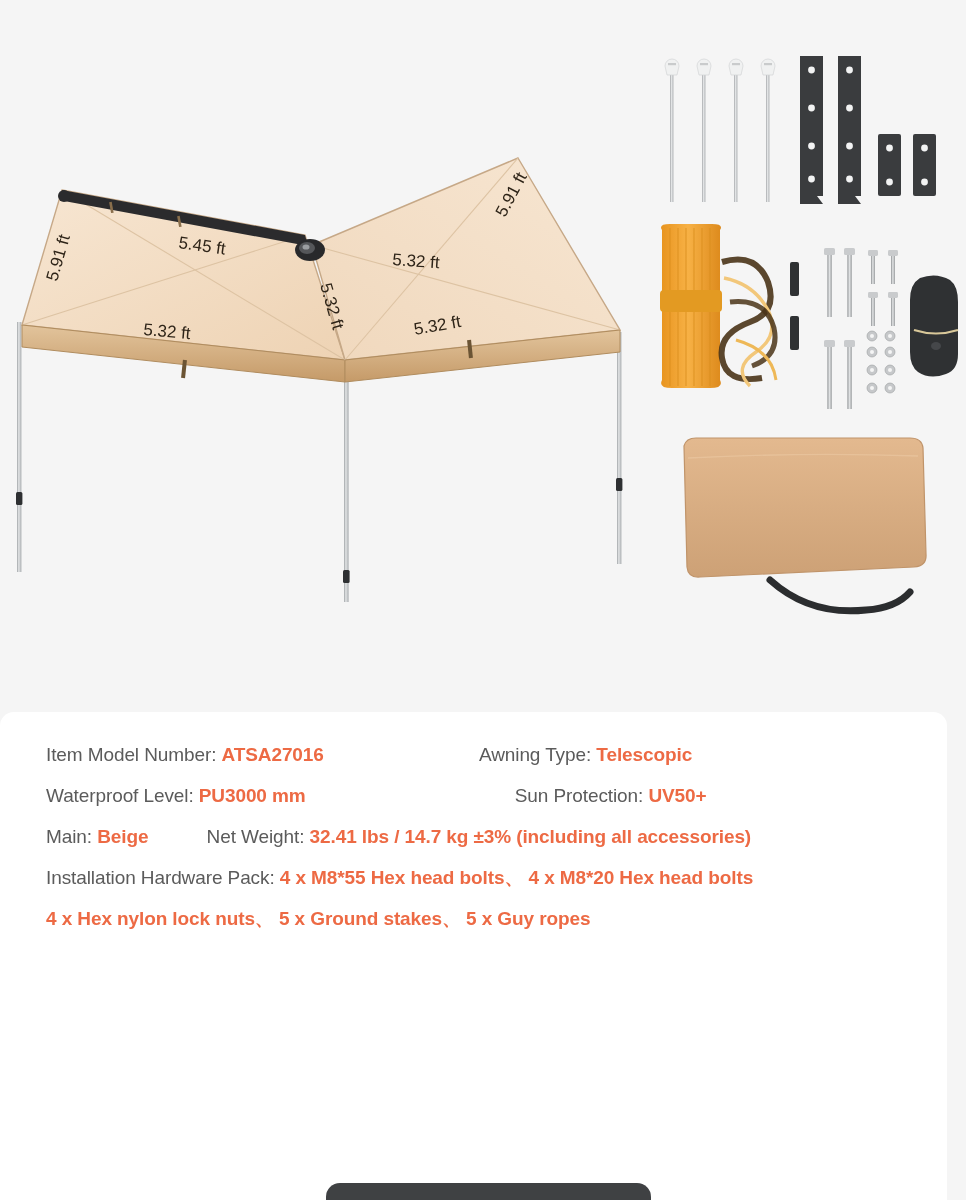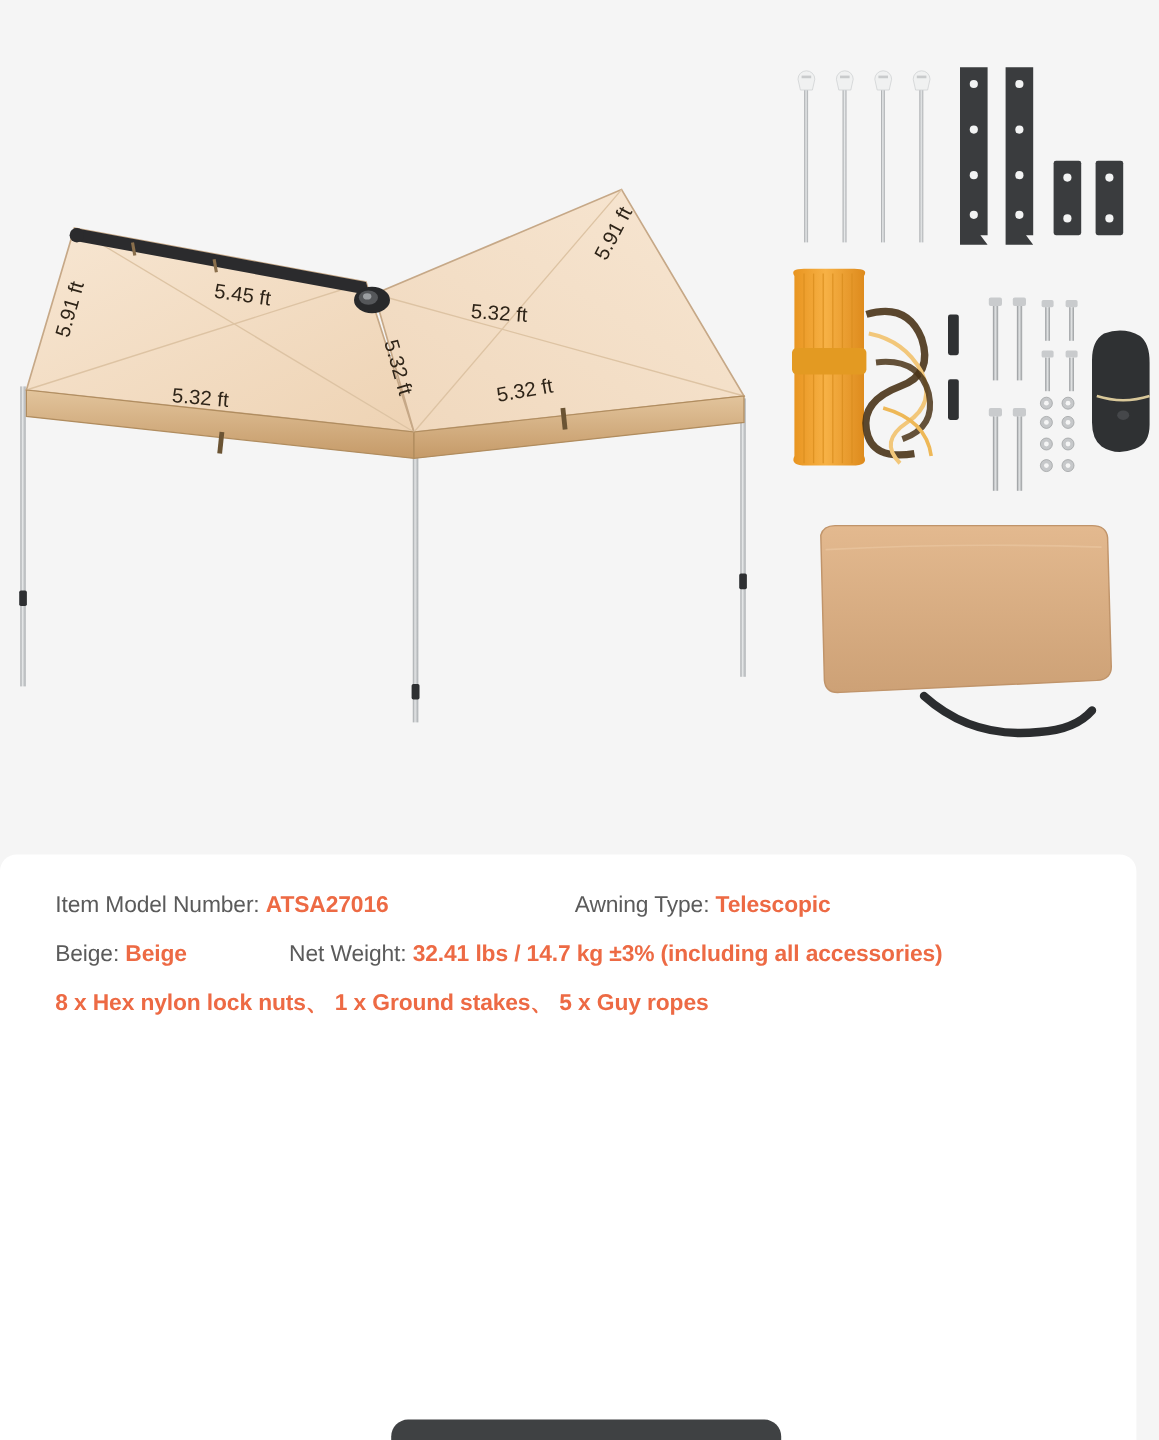--- a/index.html
+++ b/index.html
@@ -63,21 +63,21 @@
   }
 
   .val {
     color: #ed6a44;
     font-weight: bold;
   }
 
   .col2 { display: inline-block; }
   .gap-awningtype { margin-left: 150px; }
   .gap-sun { margin-left: 204px; }
-  .gap-weight { margin-left: 80px; }
+  .gap-weight { margin-left: 53px; }
 
   
   #bottom-bar {
     position: absolute;
     left: 326px;
     top: 1183px;
     width: 325px;
     height: 44px;
     background: #3f4143;
     border-radius: 14px;
@@ -354,35 +354,47 @@
   <div class="spec-line">
     <span class="lbl">Item Model Number:</span>
     <span class="val">ATSA27016</span>
     <span class="col2 gap-awningtype">
       <span class="lbl">Awning Type:</span>
       <span class="val">Telescopic</span>
     </span>
   </div>
 
 
-
   <div class="spec-line">
-    <span class="lbl">Beige:</span>
+    <span class="lbl">Waterproof Level:</span>
+    <span class="val">PU3000 mm</span>
+    <span class="col2 gap-sun">
+      <span class="lbl">Sun Protection:</span>
+      <span class="val">UV50+</span>
+    </span>
+  </div>
+
+  <div class="spec-line">
+    <span class="lbl">Main:</span>
     <span class="val">Beige</span>
     <span class="col2 gap-weight">
       <span class="lbl">Net Weight:</span>
       <span class="val">32.41 lbs / 14.7 kg ±3% (including all accessories)</span>
     </span>
   </div>
 
 
 
 
 
 
-
   <div class="spec-line">
-    <span class="val">8 x Hex nylon lock nuts、 1 x Ground stakes、 5 x Guy ropes</span>
+    <span class="lbl">Installation Hardware Pack:</span>
+    <span class="val">4 x M8*55 Hex head bolts、 4 x M8*20 Hex head bolts</span>
+  </div>
+
+  <div class="spec-line">
+    <span class="val">4 x Hex nylon lock nuts、 5 x Ground stakes、 5 x Guy ropes</span>
   </div>
 
 </div>
 
 <div id="bottom-bar"></div>
 
 </body></html>

